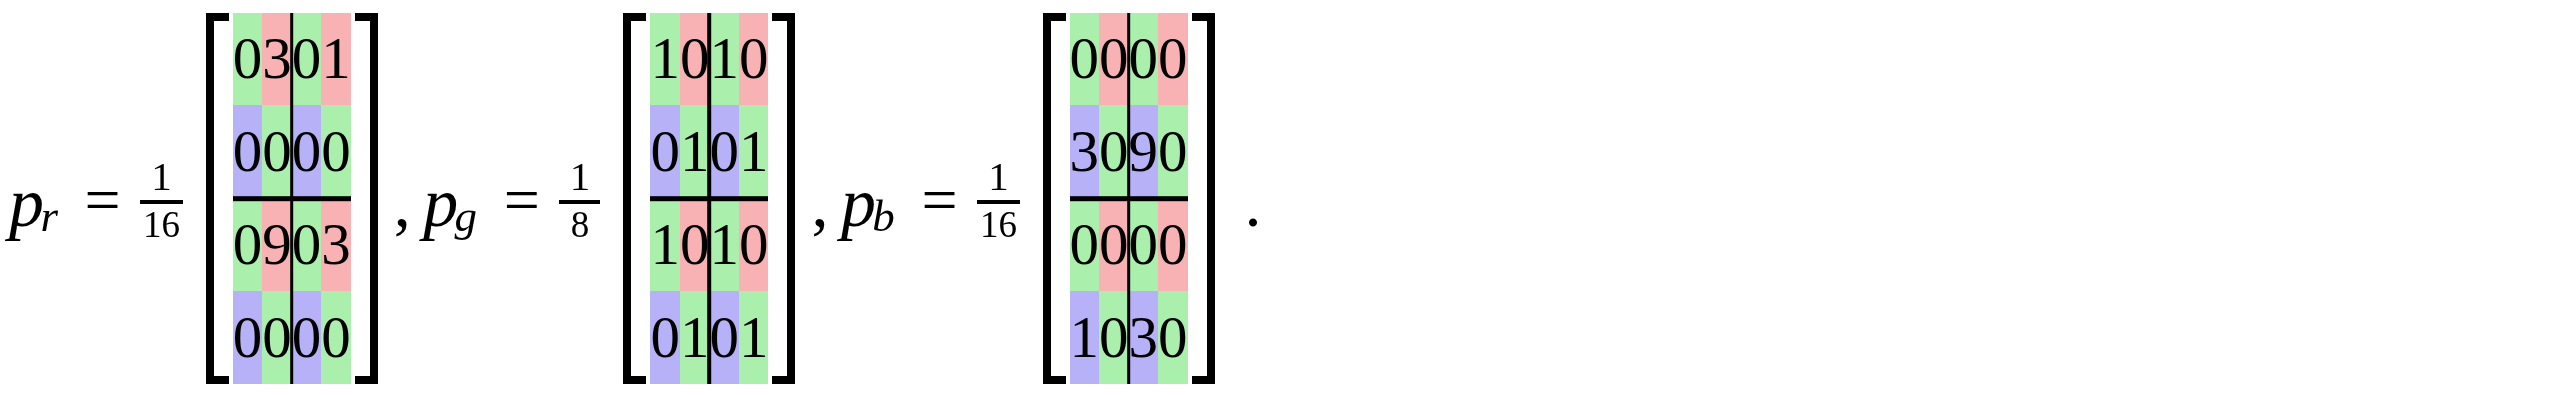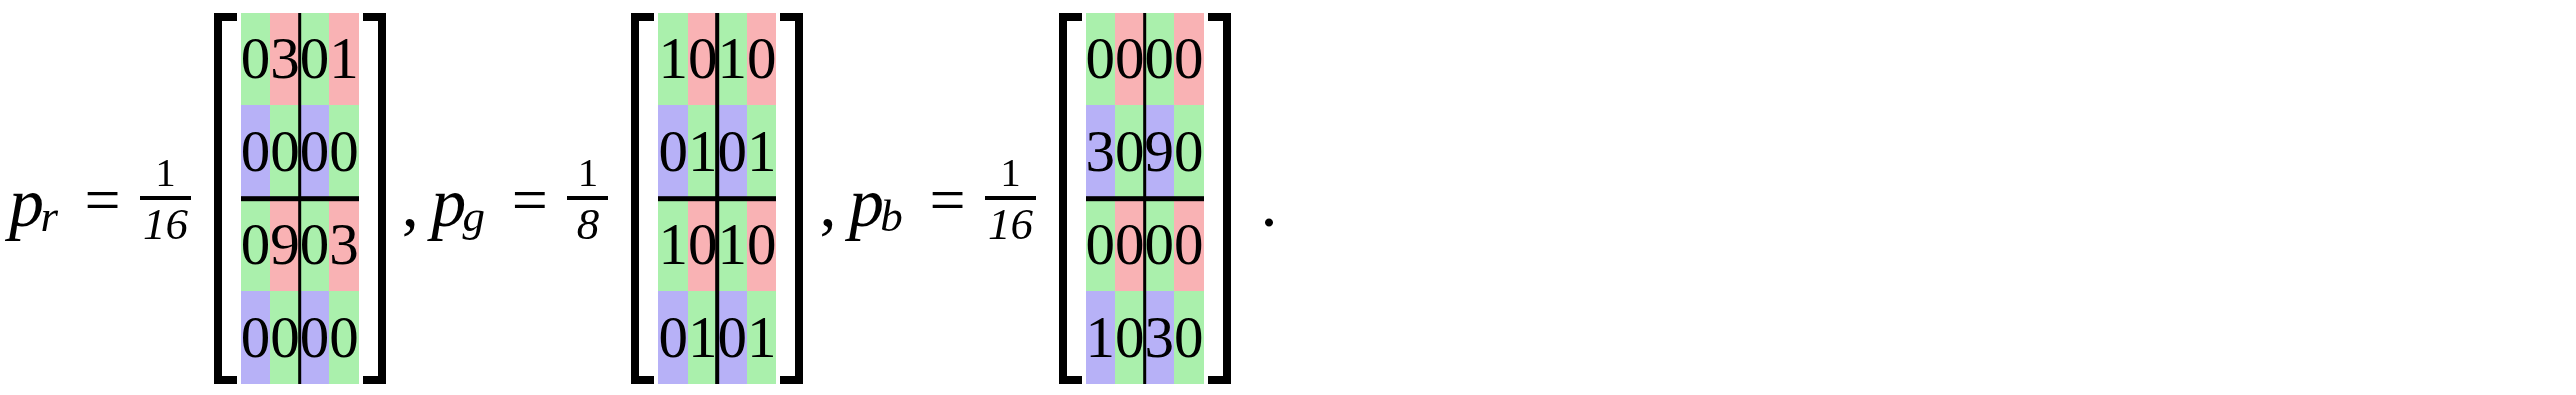--- a/index.html
+++ b/index.html
@@ -82,24 +82,23 @@
     padding: 0 2.7px;
   }
   .frac-bar {
     width: 100%;
     min-width: 41px;
     height: 3.6px;
     background: #000;
     margin: 2.7px 0 1.8px 0;
   }
   .frac-den {
-    font-size: 45px;
+    font-size: 37px;
     line-height: 1.02;
     padding: 0 2.7px;
-    font-style: italic;
   }
 
   
   .matrix-wrap {
     display: flex;
     flex-direction: row;
     align-items: stretch;
     height: 371px;
   }
 

